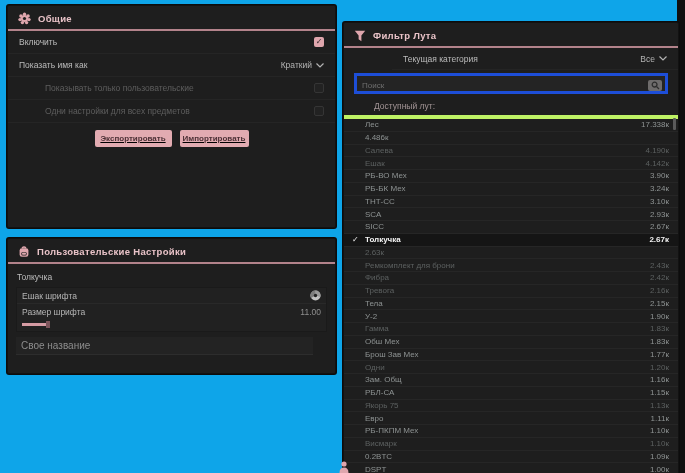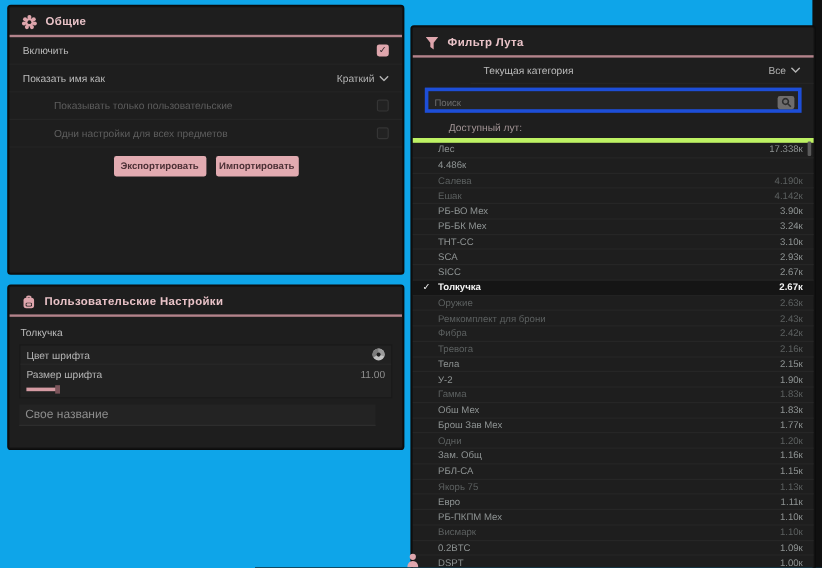--- a/index.html
+++ b/index.html
@@ -18,21 +18,21 @@
   .g-label{color:#bcbcbc;font-size:8.5px;}
   .g-label.dim{color:#5e5e5e;padding-left:26px;}
 
   .checkbox{width:10px;height:10px;border-radius:2px;box-sizing:border-box;text-align:center;}
   .checkbox.checked{background:#dfa6ad;color:#30262a;font-size:8px;line-height:10px;font-weight:bold;}
   .checkbox.off{background:#222222;border:1px solid #353535;}
 
   .dropdown{display:flex;align-items:center;gap:4px;color:#b3b3b3;font-size:8.5px;cursor:default;}
   .chev{width:8px;height:5px;}
 
-  .btn-row{display:flex;justify-content:center;gap:8px;margin-top:7px;}
+  .btn-row{display:flex;justify-content:center;gap:8px;margin-top:7px;text-decoration:underline;}
   .btn{background:#e2abb1;color:#4d3136;font-size:8px;font-weight:bold;border:none;border-radius:2px;padding:4px 0;text-align:center;}
   .btn.export{width:77px;} .btn.import{width:69px;} .btn.delete{width:77px;display:block;margin:8px auto 0;background:#dda2aa;}
 
   .group-label{color:#bdbdbd;font-size:8.5px;padding:8px 9px 5px;}
   .subpanel{margin:0 8px;background:#212121;border:1px solid #1a1a1a;}
   .s-row{display:flex;align-items:center;justify-content:space-between;height:15px;padding:0 5px;border-bottom:1px solid #292929;}
   .s-label{color:#b5b5b5;font-size:8.5px;}
   .s-value{color:#8f8f8f;font-size:8.5px;}
   .slider{position:relative;height:8px;margin:1px 5px 3px;}
   .slider .fill{position:absolute;left:0;top:3px;width:26px;height:3px;background:#d59ba3;}
@@ -125,21 +125,21 @@
         <rect x="3.4" y="7.2" width="5.2" height="3.2" rx="1" fill="#1e1e1e"></rect>
         <rect x="4" y="7.8" width="4" height="2" rx="0.8" fill="#dfa6ad"></rect>
       </svg>
       <span class="p-title">Пользовательские Настройки</span>
     </div>
 
     <div class="group-label">Толкучка</div>
 
     <div class="subpanel">
       <div class="s-row">
-        <span class="s-label">Цвет шрифта</span>
+        <span class="s-label">Ешак шрифта</span>
         <svg width="11" height="11" viewBox="0 0 11 11">
           <circle cx="5.5" cy="5.5" r="5" fill="#c2c2c2"></circle>
           <path d="M5.5 5.5 L5.5 .5 A5 5 0 0 1 10.3 7 Z" fill="#9a9a9a"></path>
           <path d="M5.5 5.5 L1 8 A5 5 0 0 1 5.5 .5 Z" fill="#7d7d7d"></path>
           <circle cx="5.5" cy="5.5" r="1.7" fill="#212121"></circle>
         </svg>
       </div>
       <div>
         <div class="s-row" style="border-bottom:none;">
           <span class="s-label">Размер шрифта</span>
@@ -231,21 +231,20 @@
           <span class="nm">SICC</span>
           <span class="vl">2.67к</span>
         </div>
         <div class="loot-row selected">
           <span class="chk">✓</span>
           <span class="nm">Толкучка</span>
           <span class="vl">2.67к</span>
         </div>
         <div class="loot-row dim">
           <span class="chk">✓</span>
-          <span class="nm">Оружие</span>
           <span class="vl">2.63к</span>
         </div>
         <div class="loot-row dim">
           <span class="chk">✓</span>
           <span class="nm">Ремкомплект для брони</span>
           <span class="vl">2.43к</span>
         </div>
         <div class="loot-row dim">
           <span class="chk">✓</span>
           <span class="nm">Фибра</span>

